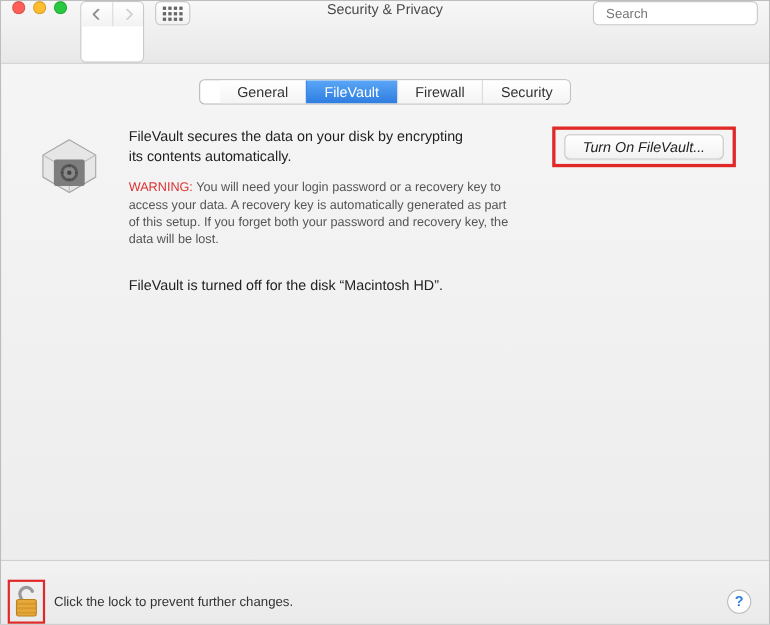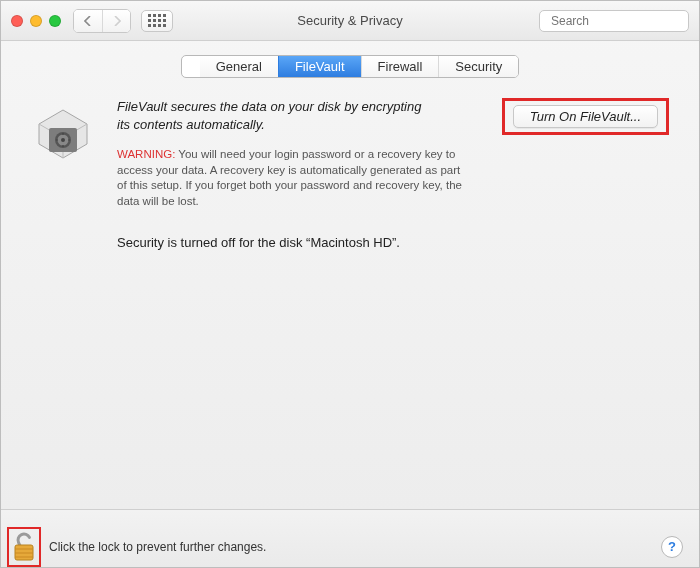--- a/index.html
+++ b/index.html
@@ -11,22 +11,22 @@
     background: #ececec;
   }
   .window {
     width: 700px; height: 568px;
     background: linear-gradient(#f6f6f6,#ececec);
     border: 1px solid #bdbdbd;
     display: flex; flex-direction: column;
   }
   
   .titlebar {
-    height: 40px;
-    display: flex; align-items: center;
+    height: 57px;
+    display: flex; 
     padding: 0 10px;
     border-bottom: 1px solid #cfcfcf;
     background: linear-gradient(#f7f7f7,#e8e8e8);
     position: relative;
   }
   .traffic { display: flex; gap: 7px; margin-right: 12px; }
   .traffic .dot {
     width: 12px; height: 12px; border-radius: 50%;
     border: 0.5px solid rgba(0,0,0,0.15);
   }
@@ -112,21 +112,21 @@
   .content {
     flex:1;
     padding:20px 30px 20px 30px;
     position:relative;
   }
   .main-row {
     display:flex; gap:22px; align-items:flex-start;
   }
   .icon-col { width:64px; flex-shrink:0; padding-top:6px;}
   .text-col { flex:1; padding-right:8px;}
-  .desc { font-size:13px; color:#222; line-height:1.35; max-width:320px;font-style:italic;}
+  .desc { font-size:13px; color:#222; line-height:1.35; max-width:320px;}
   .highlight-box {
     border:3px solid #e02828;
     padding:4px 8px;
     margin-left:8px;
   }
   .mac-button {
     border:1px solid #c8c8c8;
     border-radius:5px;
     background: linear-gradient(#ffffff,#f2f2f2);
     padding:3px 16px;
@@ -250,21 +250,21 @@
             <line x1="25" y1="36" x2="27" y2="36"></line>
             <line x1="37" y1="36" x2="39" y2="36"></line>
           </g>
         </svg>
       </div>
       <div class="text-col">
         <div class="desc">FileVault secures the data on your disk by encrypting its contents automatically.</div>
         <div class="warning">
           <span class="w">WARNING:</span><span> You will need your login password or a recovery key to access your data. A recovery key is automatically generated as part of this setup. If you forget both your password and recovery key, the data will be lost.</span>
         </div>
-        <div class="status">Security is turned off for the disk “Macintosh HD”.</div>
+        <div class="status">FileVault is turned off for the disk “Macintosh HD”.</div>
       </div>
       <div class="highlight-box">
         <button class="mac-button">Turn On FileVault...</button>
       </div>
     </div>
   </div>
 
   <div class="footer">
     <div class="lock-highlight">
       <svg class="lock-icon" viewBox="0 0 26 32">

